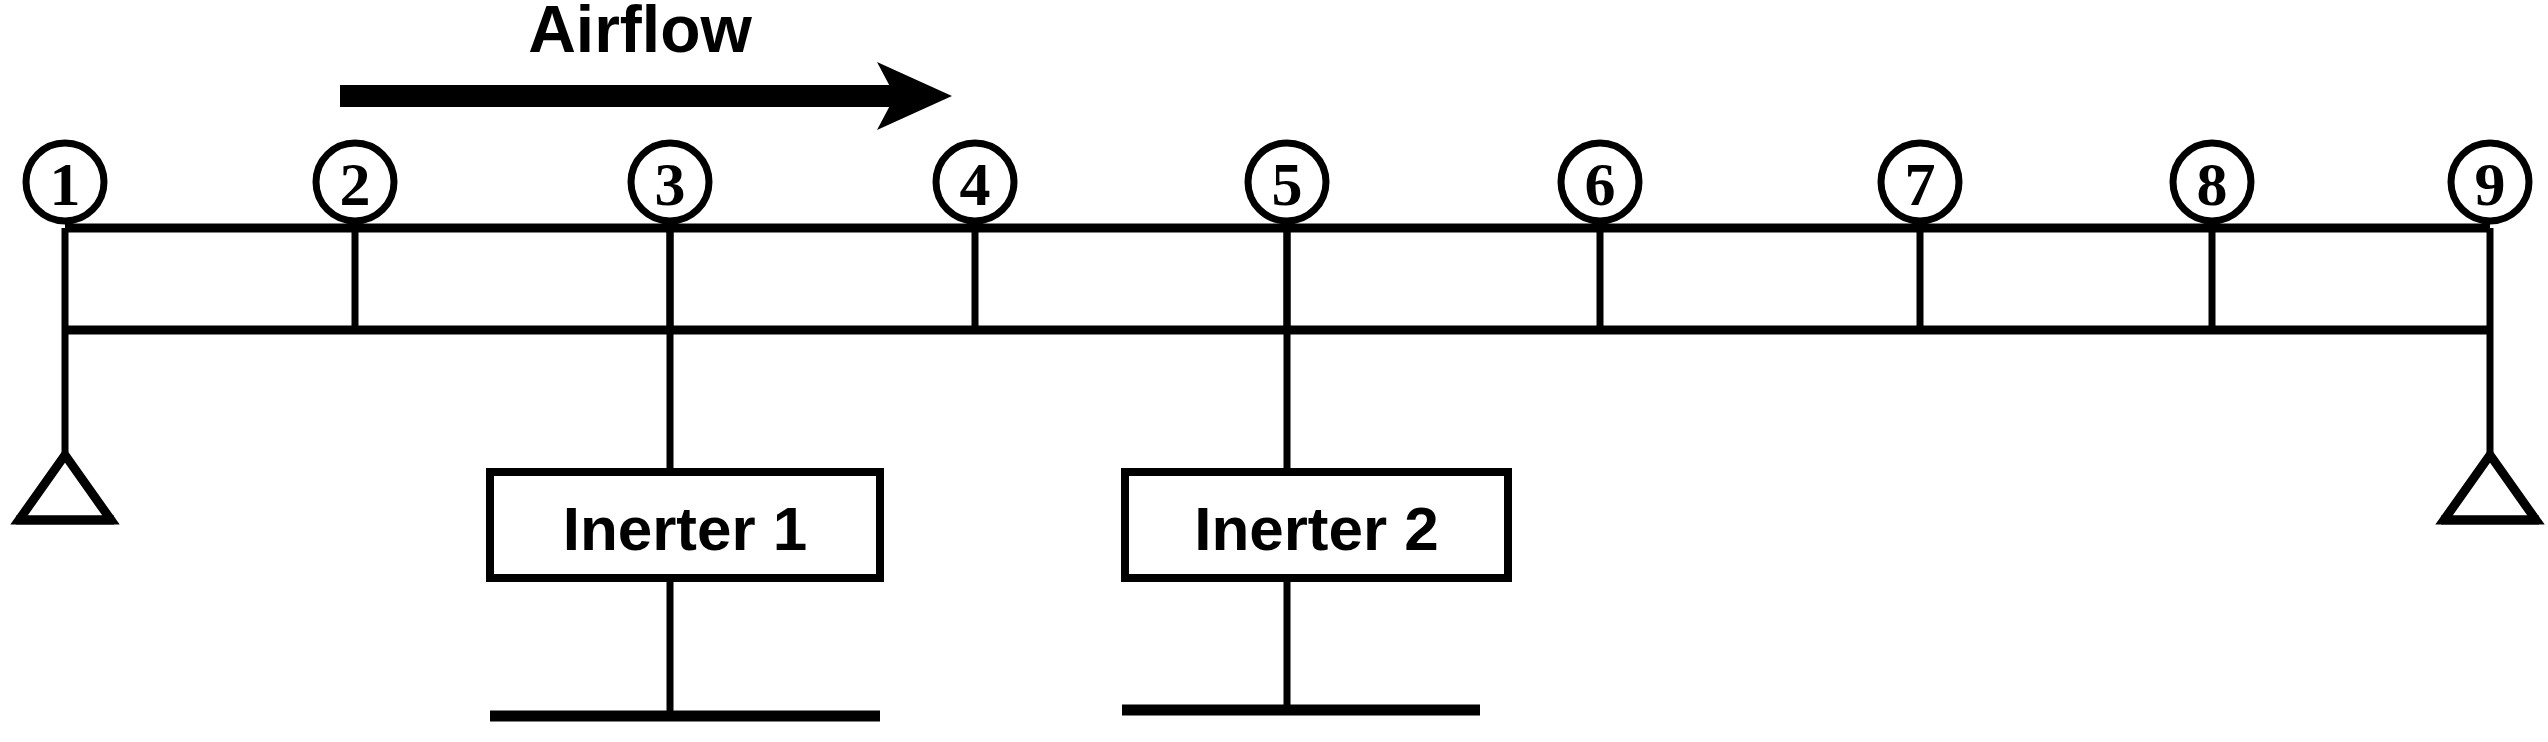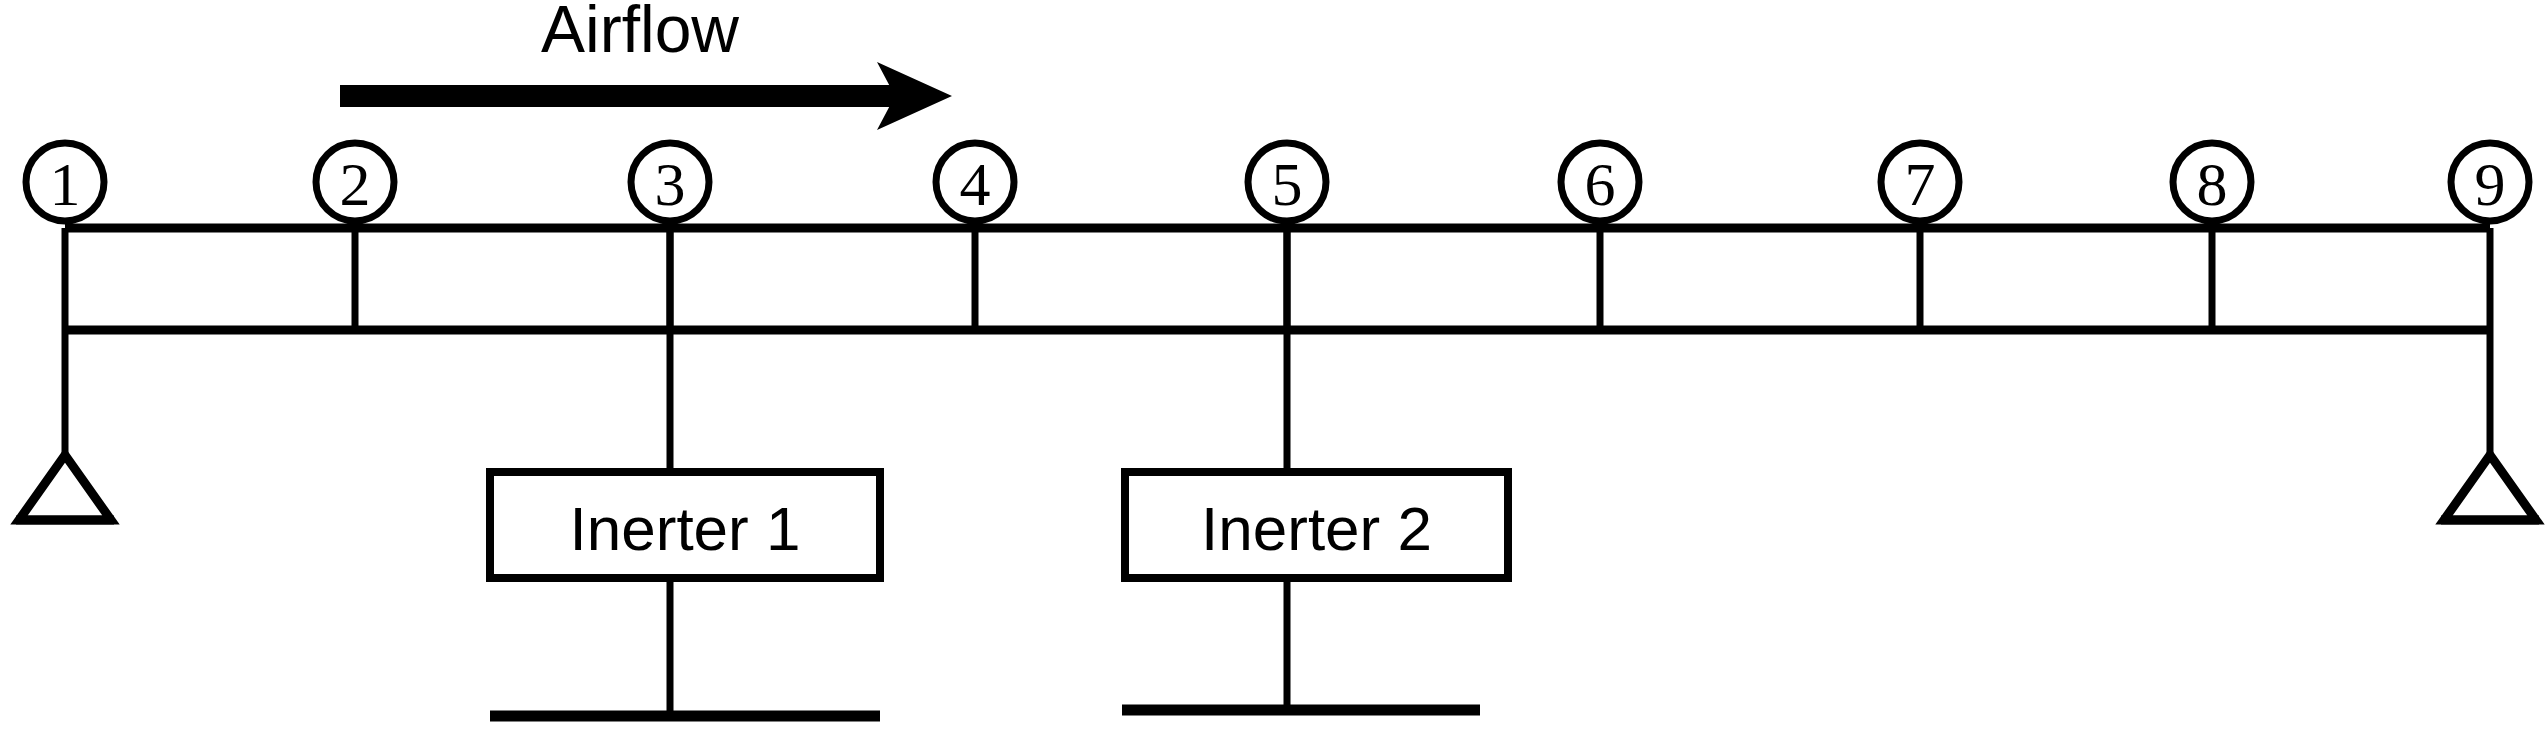--- a/index.html
+++ b/index.html
@@ -10,20 +10,21 @@
   }
   body {
     font-family: "Liberation Sans", sans-serif;
   }
   #stage {
     position: relative;
     width: 2548px;
     height: 742px;
     background: #ffffff;
     overflow: hidden;
+    font-weight: bold;
   }
   #diagram {
     position: absolute;
     left: 0;
     top: 0;
     width: 2548px;
     height: 742px;
     display: block;
   }
   .node-num {

